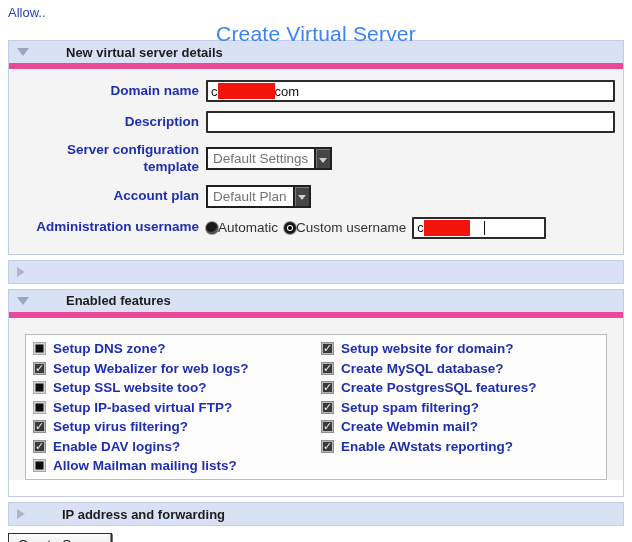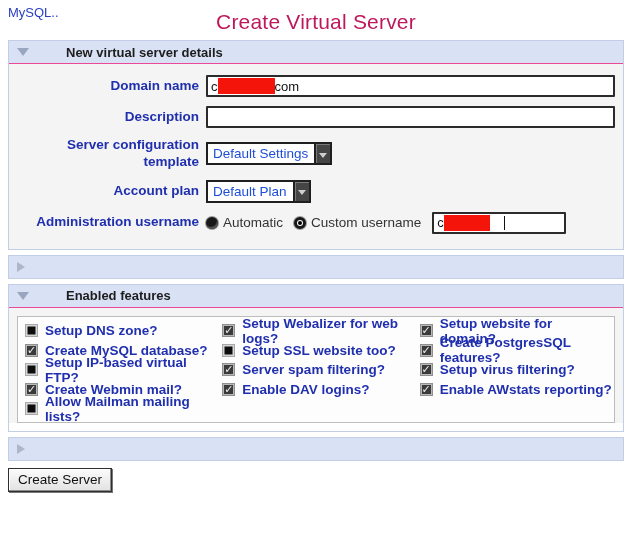--- a/index.html
+++ b/index.html
@@ -8,42 +8,42 @@
     width: 632px; height: 542px; overflow: hidden; position: relative;
     font-family: "Liberation Sans", sans-serif; font-size: 13px; color: #222;
   }
   
   .topbar { position: relative; height: 40px; }
   .help-link {
     position: absolute; left: 8px; top: 5px;
     color: #2a3fc0; font-size: 13px; text-decoration: none; cursor: pointer;
   }
   .page-title {
-    text-align: center; padding-top: 10px;
-    font-size: 21px; color: #be185d; font-weight: 400; letter-spacing: 0.2px;
+    text-align: center; padding-top: 22px;
+    font-size: 21px; color: #3b82f6; font-weight: 400; letter-spacing: 0.2px;
   }
   
   .section { margin: 0 8px 5px 8px; border: 1px solid #c2cde8; }
   .section-header {
     background: #d9e1f4; height: 22px; display: flex; align-items: center;
     padding-left: 8px; cursor: pointer;
   }
   .section-header .title {
     font-weight: bold; color: #1d1d1d; font-size: 13px; margin-left: 9px; padding-left: 28px;
   }
   .tri { width: 0; height: 0; display: inline-block; }
   .tri[data-state="expanded"] {
     border-left: 6px solid transparent; border-right: 6px solid transparent;
     border-top: 8px solid #9aa5c0;
   }
   .tri[data-state="collapsed"] {
     border-top: 5px solid transparent; border-bottom: 5px solid transparent;
     border-left: 8px solid #aeb6cc;
   }
-  .section-body { background: #f4f4f4; border-top: 1px solid #ec4899; }
+  .section-body { background: #f4f4f4; border-top: 6px solid #ec4899; }
   
   .form-area { padding: 2px 8px 6px 6px; }
   .frow { display: flex; align-items: center; margin: 9px 0; }
   .frow-label {
     width: 184px; flex-shrink: 0; text-align: right; margin-right: 7px;
     color: #202fae; font-weight: bold; font-size: 13.5px; line-height: 1.25;
   }
   .frow-value { flex: 1; display: flex; align-items: center; min-height: 22px; }
   .text-input {
     background: #ffffff; border: 2px solid #2b2b2b; border-radius: 1px;
@@ -54,41 +54,41 @@
   .redact { display: inline-block; height: 16px; background: #f5140a; }
   .redact.lg { width: 57px; }
   .redact.sm { width: 46px; }
   .caret { display: inline-block; width: 1px; height: 14px; background: #111; margin-left: 14px; }
   .pw { width: 120px; font-weight: bold; letter-spacing: 1px; font-size: 14px; }
   
   .select {
     display: inline-flex; align-items: stretch; background: #fff;
     border: 2px solid #1f1f1f; height: 23px; cursor: pointer;
   }
-  .select .sel-text { display: flex; align-items: center; padding: 0 6px 0 5px; font-size: 13.5px; color: #1d4ed8; text-align: center; }
+  .select .sel-text { display: flex; align-items: center; padding: 0 6px 0 5px; font-size: 13.5px; color: #737373; text-align: center; }
   .select .sel-arrow {
     width: 16px; background: #454545; border-left: 2px solid #1f1f1f;
     box-shadow: inset 1px 1px 0 #7a7a7a; display: flex; align-items: center; justify-content: center;
   }
   .sel-arrow-glyph {
     width: 0; height: 0; border-left: 4px solid transparent;
     border-right: 4px solid transparent; border-top: 5px solid #cfcfcf; margin-top: 3px;
   }
   
-  .radio-group { display: flex; align-items: center; gap: 5px; color: #333; }
+  .radio-group { display: flex; align-items: center; color: #333; }
   .radio { width: 12px; height: 12px; border-radius: 50%; flex-shrink: 0;
            display: flex; align-items: center; justify-content: center; cursor: pointer; }
   .radio[data-state="solid"] { background: #181818; box-shadow: 0 0 0 1px #9a9a9a, inset -1px -2px 1px #555; }
   .radio[data-state="selected"] { background: #fff; border: 3px solid #181818; box-shadow: 0 0 0 1px #9a9a9a; }
   .radio[data-state="selected"]::after { content: ""; width: 4px; height: 4px; border-radius: 50%; background: #000; }
   .radio-label { font-size: 13.5px; color: #333; margin-right: 6px; }
   
   .features-box {
-    margin: 8px; background: #fdfdfd; border: 1px solid #bdbdbd;
-    padding: 4px 2px; display: grid; grid-template-columns: 1fr 1fr 1fr;
+    margin: 16px; background: #fdfdfd; border: 1px solid #bdbdbd;
+    padding: 4px 2px; display: grid; grid-template-columns: 1fr 1fr;
   }
   .feature { display: flex; align-items: center; height: 19.5px; padding-left: 5px; }
   .cb {
     width: 13px; height: 13px; flex-shrink: 0; cursor: pointer;
     border: 1px solid #8f8f8f; background: #fff;
     display: flex; align-items: center; justify-content: center;
   }
   .cb[data-state="checked"] { background: #3a3a3a; box-shadow: inset 0 0 0 1px #b9b9b9; }
   .cb[data-state="checked"]::after { content: "\2713"; color: #f0f0f0; font-size: 11px; line-height: 1; }
   .cb[data-state="solid"] { background: #0e0e0e; box-shadow: inset 0 0 0 1.5px #d6d6d6; border-color: #a8a8a8; }
@@ -100,21 +100,21 @@
     background: linear-gradient(#fbfbfb, #e2e2e2);
     border: 1px solid #2e2e2e;
     box-shadow: inset -1px -1px 0 #8c8c8c, inset 1px 1px 0 #ffffff, 1px 1px 0 #777;
     padding: 3px 9px 4px 9px; cursor: pointer;
   }
 </style>
 </head>
 <body>
 
 <div class="topbar">
-  <a class="help-link">MySQL..</a>
+  <a class="help-link">Allow..</a>
   <div class="page-title">Create Virtual Server</div>
 </div>
 
 <div class="section">
   <div class="section-header">
     <span class="tri" data-state="expanded"></span>
     <span class="title">New virtual server details</span>
   </div>
   <div class="section-body form-area">
 
@@ -193,26 +193,26 @@
   <div class="section-body">
     <div class="features-box">
 
       <div class="feature">
         <span class="cb" data-state="solid"></span>
         <span class="feature-label">Setup DNS zone?</span>
       </div>
 
       <div class="feature">
         <span class="cb" data-state="checked"></span>
+        <span class="feature-label">Setup website for domain?</span>
+      </div>
+      <div class="feature">
+        <span class="cb" data-state="checked"></span>
         <span class="feature-label">Setup Webalizer for web logs?</span>
       </div>
-      <div class="feature">
-        <span class="cb" data-state="checked"></span>
-        <span class="feature-label">Setup website for domain?</span>
-      </div>
 
       <div class="feature">
         <span class="cb" data-state="checked"></span>
         <span class="feature-label">Create MySQL database?</span>
       </div>
       <div class="feature">
         <span class="cb" data-state="solid"></span>
         <span class="feature-label">Setup SSL website too?</span>
       </div>
 
@@ -220,21 +220,21 @@
         <span class="cb" data-state="checked"></span>
         <span class="feature-label">Create PostgresSQL features?</span>
       </div>
       <div class="feature">
         <span class="cb" data-state="solid"></span>
         <span class="feature-label">Setup IP-based virtual FTP?</span>
       </div>
 
       <div class="feature">
         <span class="cb" data-state="checked"></span>
-        <span class="feature-label">Server spam filtering?</span>
+        <span class="feature-label">Setup spam filtering?</span>
       </div>
       <div class="feature">
         <span class="cb" data-state="checked"></span>
         <span class="feature-label">Setup virus filtering?</span>
       </div>
 
       <div class="feature">
         <span class="cb" data-state="checked"></span>
         <span class="feature-label">Create Webmin mail?</span>
       </div>
@@ -252,18 +252,19 @@
         <span class="feature-label">Allow Mailman mailing lists?</span>
       </div>
 
     </div>
   </div>
 </div>
 
 <div class="section">
   <div class="section-header">
     <span class="tri" data-state="collapsed"></span>
+    <span class="title">IP address and forwarding</span>
   </div>
 </div>
 
 <div class="footer">
   <button class="btn">Create Server</button>
 </div>
 
 </body></html>

